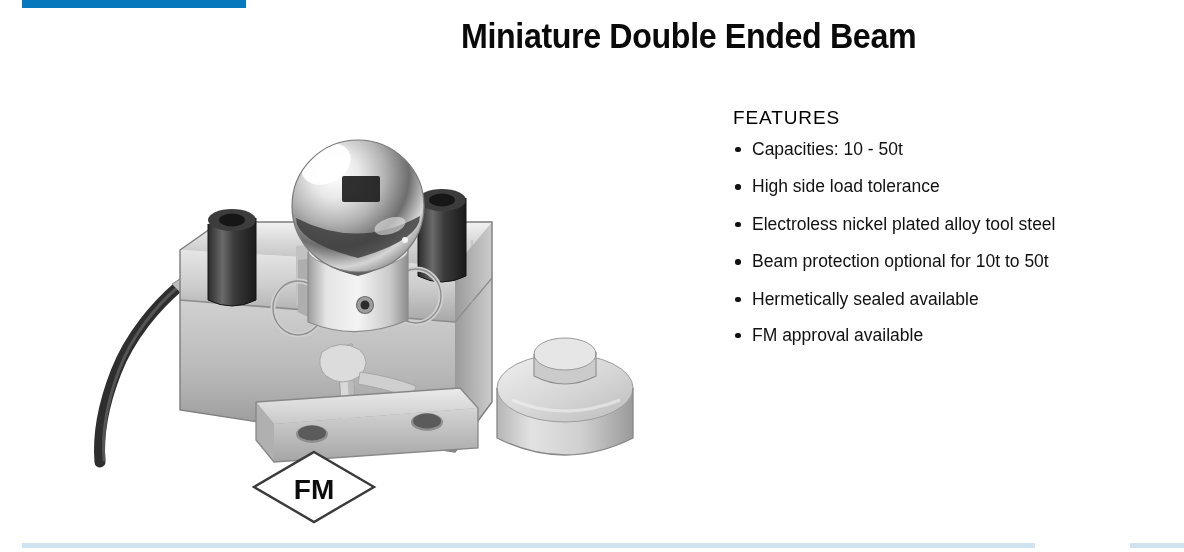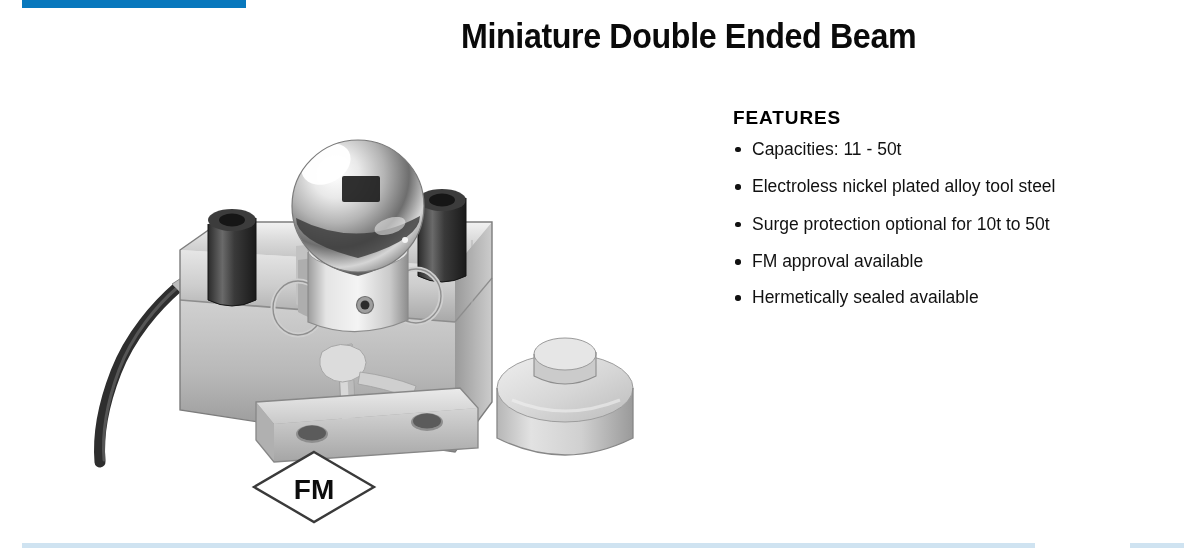--- a/index.html
+++ b/index.html
@@ -66,21 +66,21 @@
 
   
   .features-col {
     position: absolute;
     left: 733px;
     top: 108px;
     width: 440px;
   }
   .sect-head {
     font-size: 19px;
-    font-weight: bold;
+    font-weight: normal;
     letter-spacing: 0.9px;
     color: #000;
     font-family: "Liberation Sans", sans-serif;
     margin: 0 0 11px 0;
     line-height: 1.1;
   }
   .opt-head {
     margin-top: 26px;
   }
   ul.bullets {
@@ -304,25 +304,26 @@
   <svg width="128" height="78" viewBox="0 0 128 78" xmlns="http://www.w3.org/2000/svg">
     <polygon points="64,4 124,39 64,74 4,39" fill="#ffffff" stroke="#3a3a3a" stroke-width="2.4"></polygon>
     <text x="64" y="51" text-anchor="middle" font-family="Liberation Sans, sans-serif" font-size="28" font-weight="bold" fill="#0d0d0d">FM</text>
   </svg>
 </div>
 
 <div class="features-col">
 
   <h2 class="sect-head">FEATURES</h2>
   <ul class="bullets">
-    <li><span>Capacities: 11 - 50t</span></li>
+    <li><span>Capacities: 10 - 50t</span></li>
+    <li><span>High side load tolerance</span></li>
     <li><span>Electroless nickel plated alloy tool steel</span></li>
-    <li><span>Surge protection optional for 10t to 50t</span></li>
+    <li><span>Beam protection optional for 10t to 50t</span></li>
   </ul>
 
   <ul class="bullets tight">
+    <li><span>Hermetically sealed available</span></li>
     <li><span>FM approval available</span></li>
-    <li><span>Hermetically sealed available</span></li>
   </ul>
 </div>
 
 <div class="bottom-rule left"></div>
 <div class="bottom-rule right"></div>
 
 </body></html>

